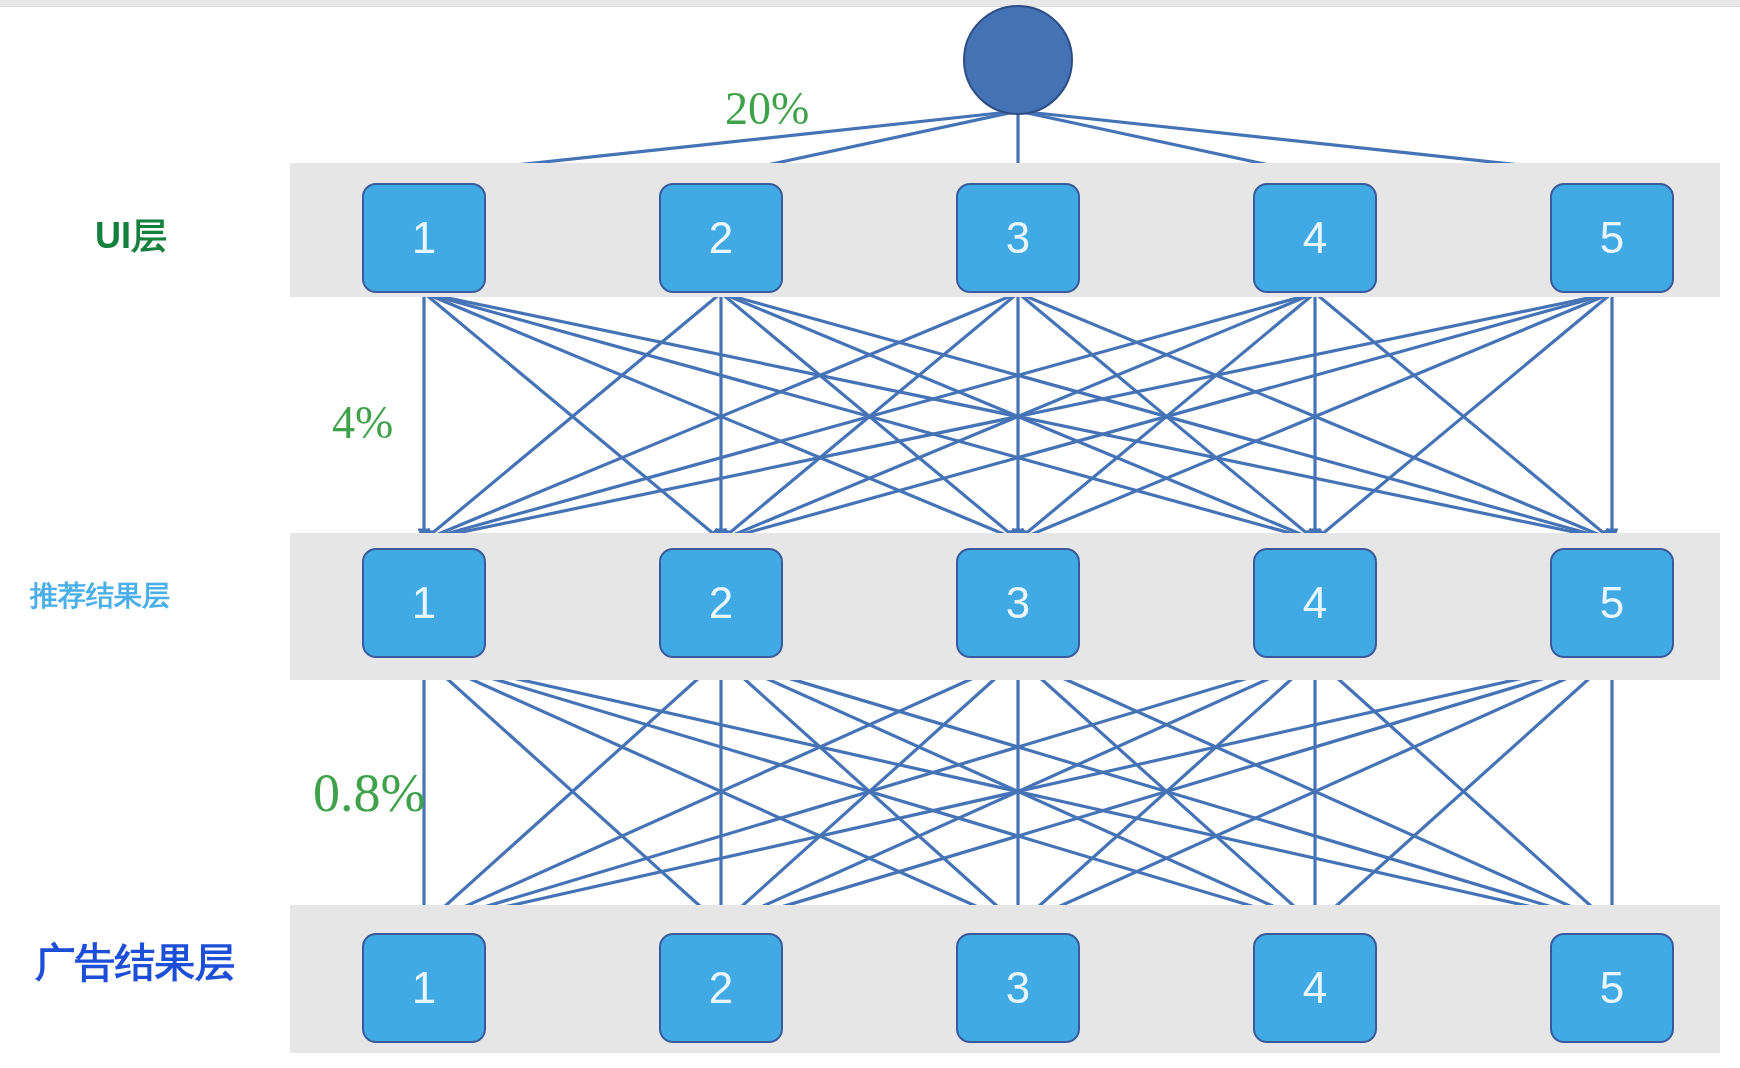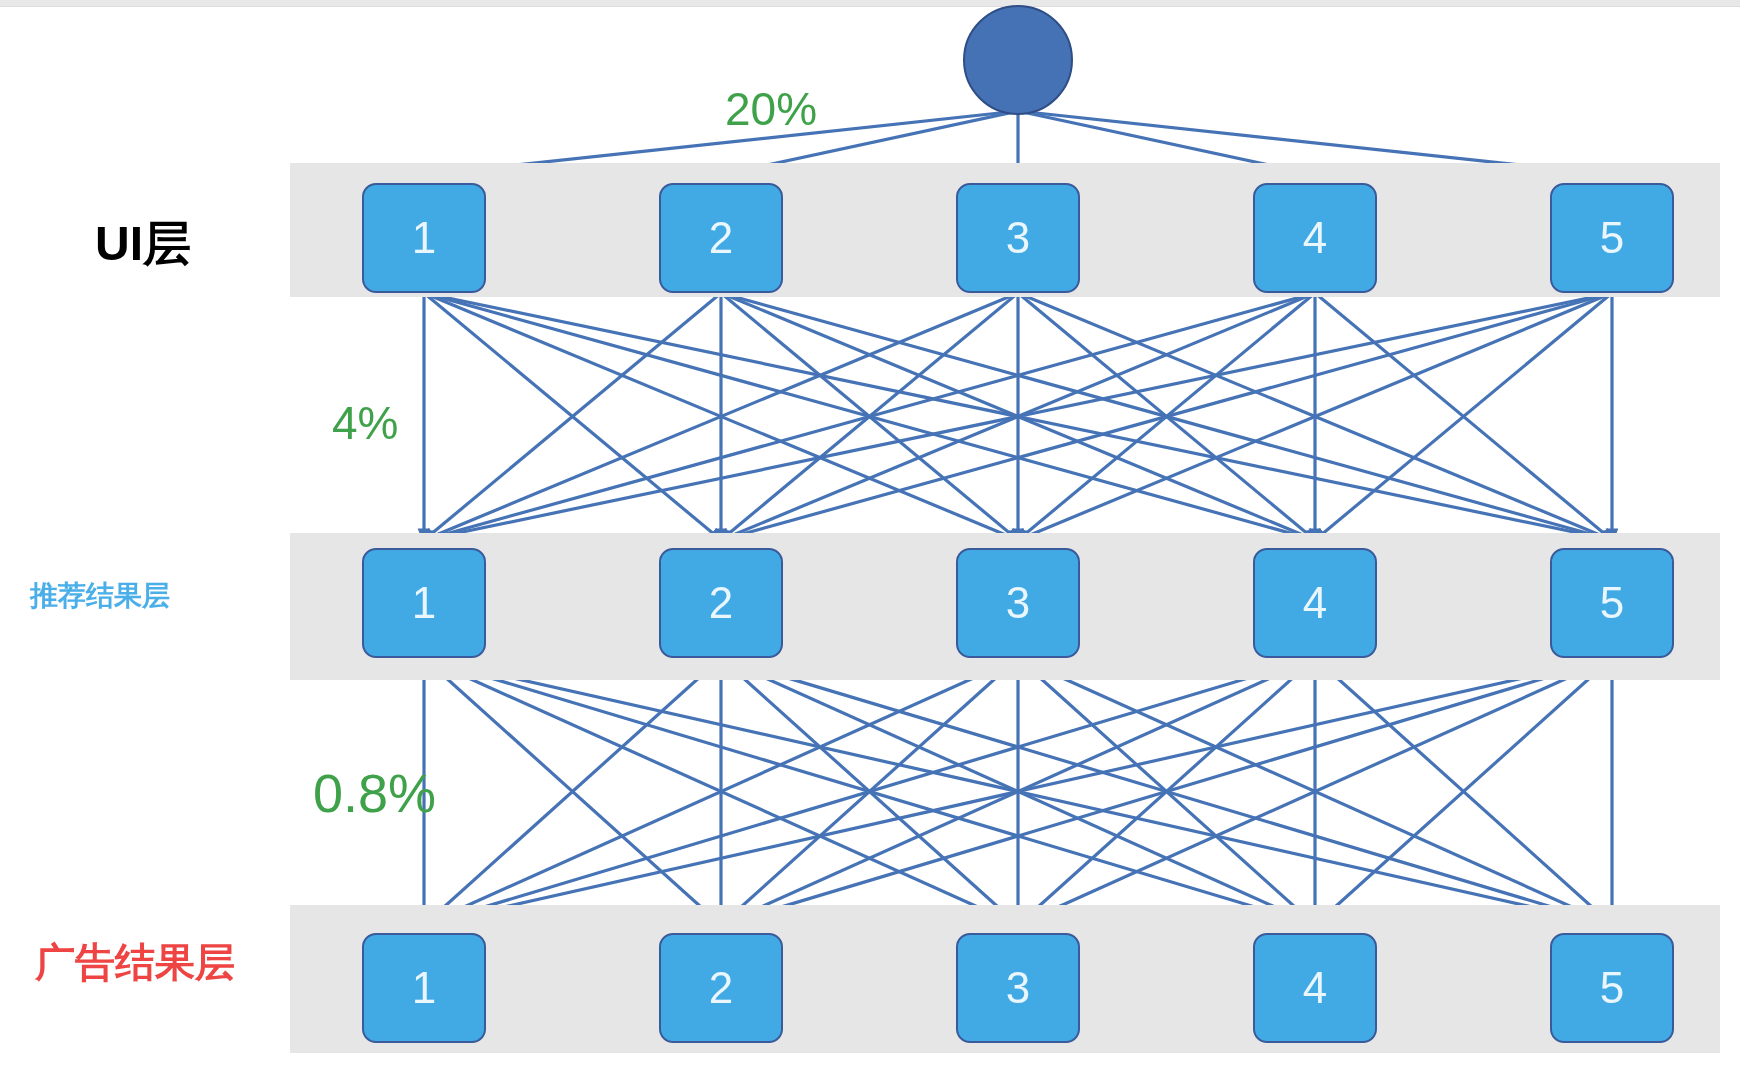--- a/index.html
+++ b/index.html
@@ -60,21 +60,21 @@
   #edge-layer {
     position: absolute;
     left: 0;
     top: 0;
     width: 1740px;
     height: 1068px;
     pointer-events: none;
   }
   .rate-label {
     position: absolute;
-    font-family: Liberation Sans, sans-serif;
+    font-family: Liberation Serif, serif;
     color: #3fa24a;
     white-space: nowrap;
   }
 </style>
 </head>
 <body>
 
 <div id="stage" style="width: 1740px; height: 1068px; background: rgb(255, 255, 255);">
 
   <div id="top-strip" style="background: rgb(232, 232, 232);"></div>
@@ -147,23 +147,23 @@
         <line x1="1612" y1="658" x2="1612" y2="925" stroke="#4573b6" stroke-width="3.2" marker-end="url(#arrowhead)"></line>
       </g>
   </svg>
 
   <div id="bands">
       <div class="band" style="left: 290px; top: 163px; width: 1430px; height: 134px; background: rgb(230, 230, 230);"></div>
       <div class="band" style="left: 290px; top: 533px; width: 1430px; height: 147px; background: rgb(230, 230, 230);"></div>
       <div class="band" style="left: 290px; top: 905px; width: 1430px; height: 148px; background: rgb(230, 230, 230);"></div>
     </div>
   <div id="labels">
-      <div class="layer-label" style="left: 95px; top: 212px; font-size: 48px; color: #000000;">UI层</div>
+      <div class="layer-label" style="left: 95px; top: 212px; font-size: 36px; color: #15803d;">UI层</div>
       <div class="layer-label" style="left: 30px; top: 577px; font-size: 28px; color: rgb(74, 174, 232);">推荐结果层</div>
-      <div class="layer-label" style="left: 35px; top: 935px; font-size: 40px; color: #ef4444;">广告结果层</div>
+      <div class="layer-label" style="left: 35px; top: 935px; font-size: 40px; color: #1d4ed8;">广告结果层</div>
     </div>
   <div id="nodes">
       <div class="node" style="left: 362px; top: 183px; width: 124px; height: 110px; font-size: 44px; background: rgb(65, 170, 228); border-color: rgb(58, 90, 155); color: rgb(234, 246, 253);">1</div>
       <div class="node" style="left: 659px; top: 183px; width: 124px; height: 110px; font-size: 44px; background: rgb(65, 170, 228); border-color: rgb(58, 90, 155); color: rgb(234, 246, 253);">2</div>
       <div class="node" style="left: 956px; top: 183px; width: 124px; height: 110px; font-size: 44px; background: rgb(65, 170, 228); border-color: rgb(58, 90, 155); color: rgb(234, 246, 253);">3</div>
       <div class="node" style="left: 1253px; top: 183px; width: 124px; height: 110px; font-size: 44px; background: rgb(65, 170, 228); border-color: rgb(58, 90, 155); color: rgb(234, 246, 253);">4</div>
       <div class="node" style="left: 1550px; top: 183px; width: 124px; height: 110px; font-size: 44px; background: rgb(65, 170, 228); border-color: rgb(58, 90, 155); color: rgb(234, 246, 253);">5</div>
       <div class="node" style="left: 362px; top: 548px; width: 124px; height: 110px; font-size: 44px; background: rgb(65, 170, 228); border-color: rgb(58, 90, 155); color: rgb(234, 246, 253);">1</div>
       <div class="node" style="left: 659px; top: 548px; width: 124px; height: 110px; font-size: 44px; background: rgb(65, 170, 228); border-color: rgb(58, 90, 155); color: rgb(234, 246, 253);">2</div>
       <div class="node" style="left: 956px; top: 548px; width: 124px; height: 110px; font-size: 44px; background: rgb(65, 170, 228); border-color: rgb(58, 90, 155); color: rgb(234, 246, 253);">3</div>

